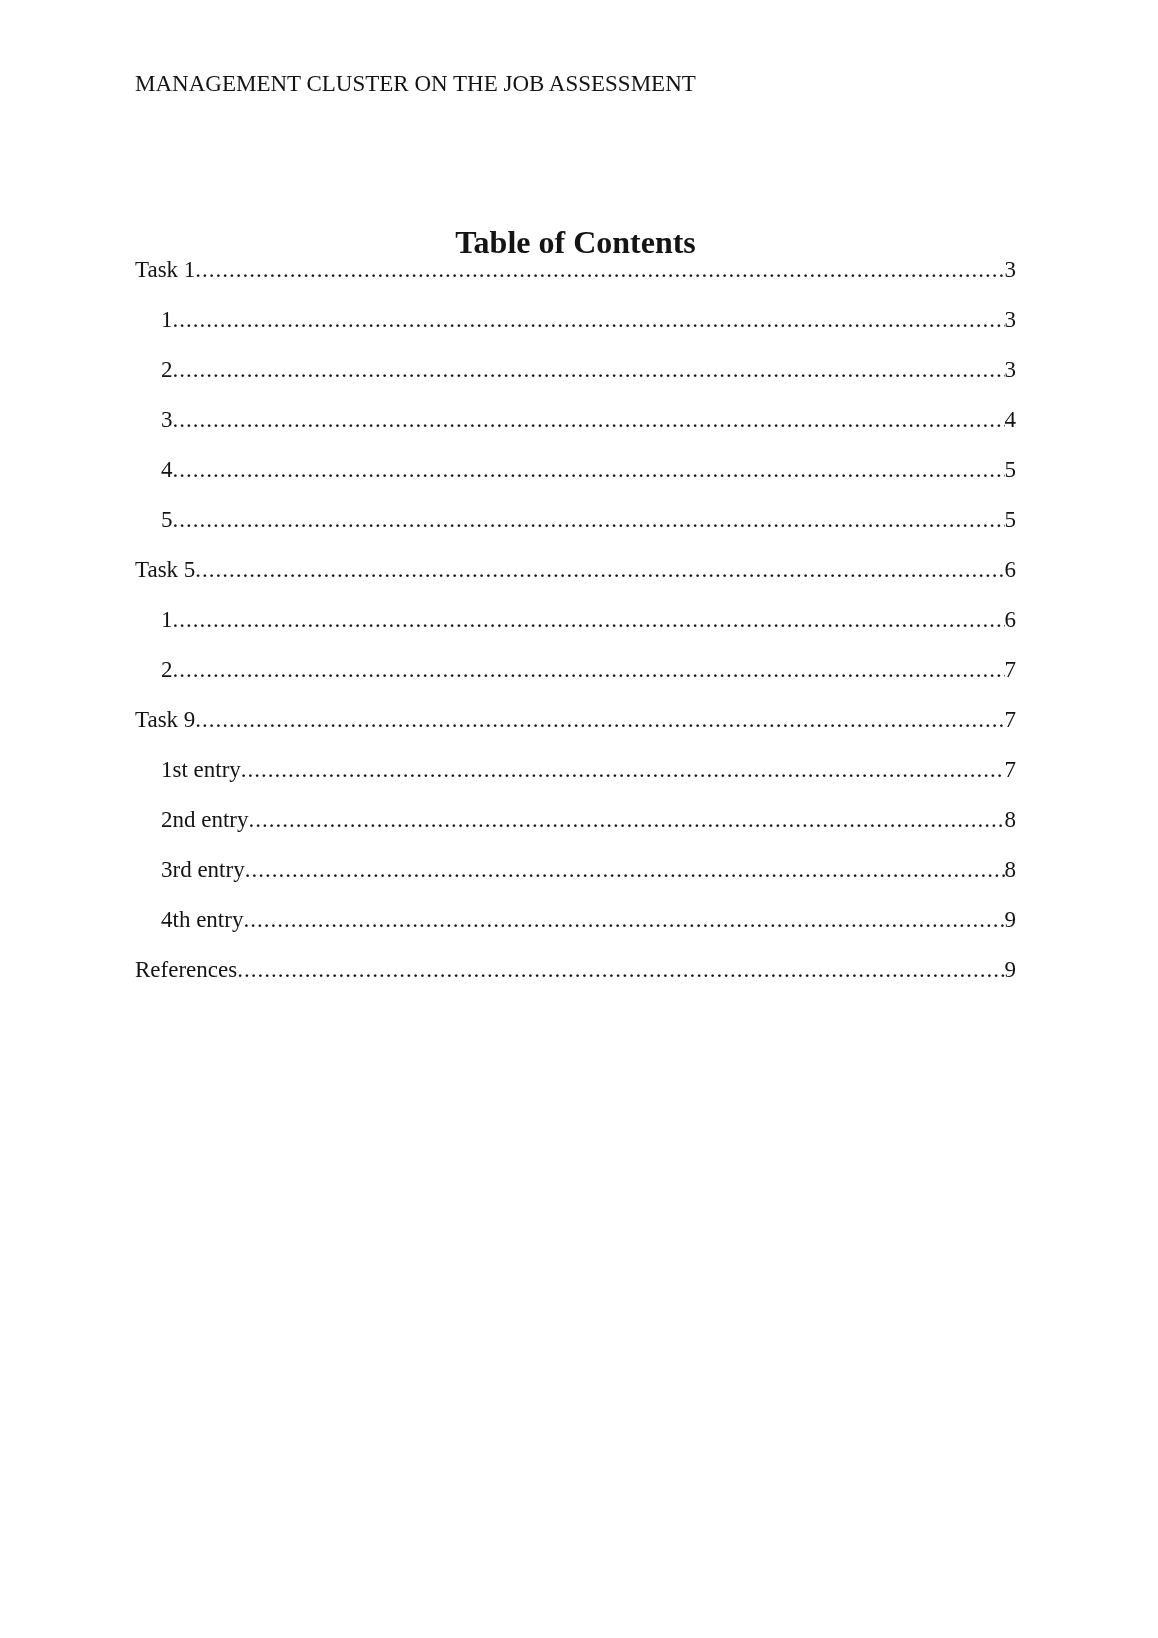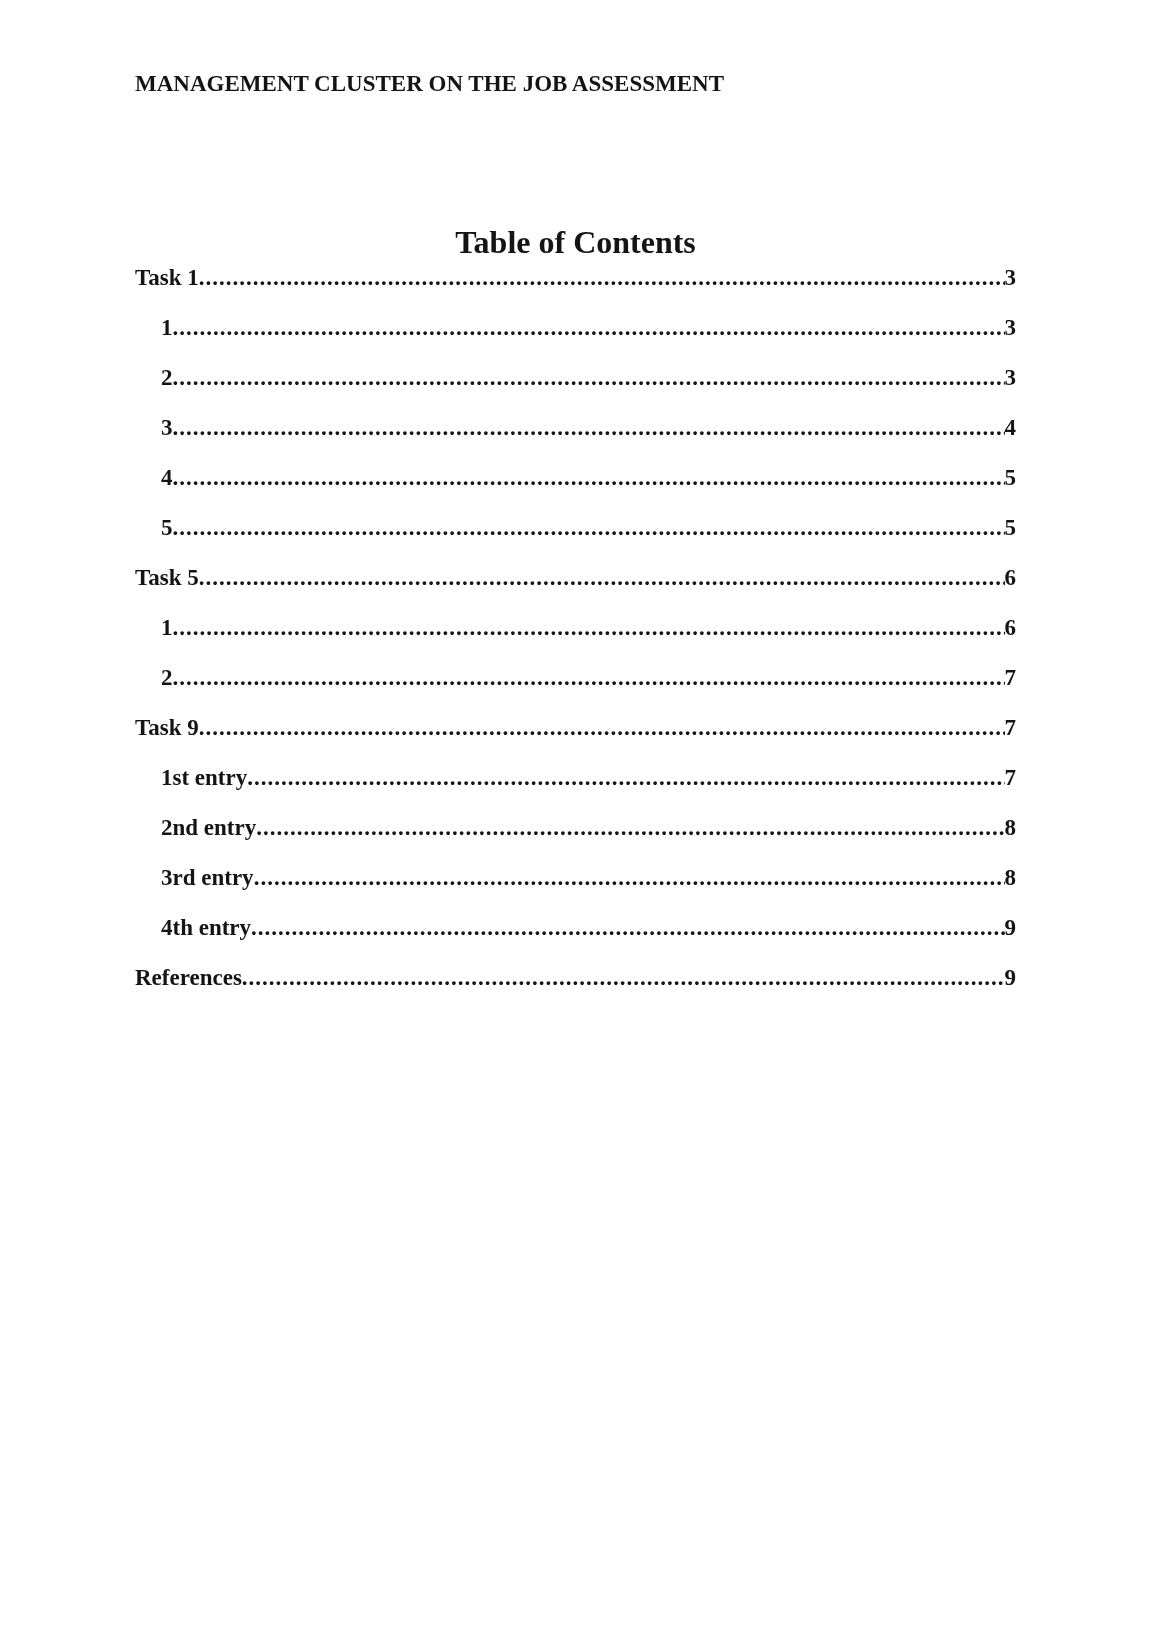--- a/index.html
+++ b/index.html
@@ -19,32 +19,30 @@
     width: 1158px;
     height: 1638px;
     padding-left: 135px;
     padding-right: 142px;
   }
   .doc-header {
     margin-top: 70px;
     font-size: 23px;
     line-height: 28px;
     white-space: nowrap;
-    font-weight: bold;
   }
   .toc-title {
     margin-top: 130px;
     font-size: 32px;
     line-height: 28px;
     font-weight: bold;
     text-align: center;
   }
   .toc-list {
-    margin-top: 8px;
-    font-weight: bold;
+    margin-top: 0;
   }
   .toc-row {
     height: 50px;
     box-sizing: border-box;
     display: flex;
     align-items: baseline;
     font-size: 23px;
     line-height: 27px;
   }
   .toc-row.level-1 {

